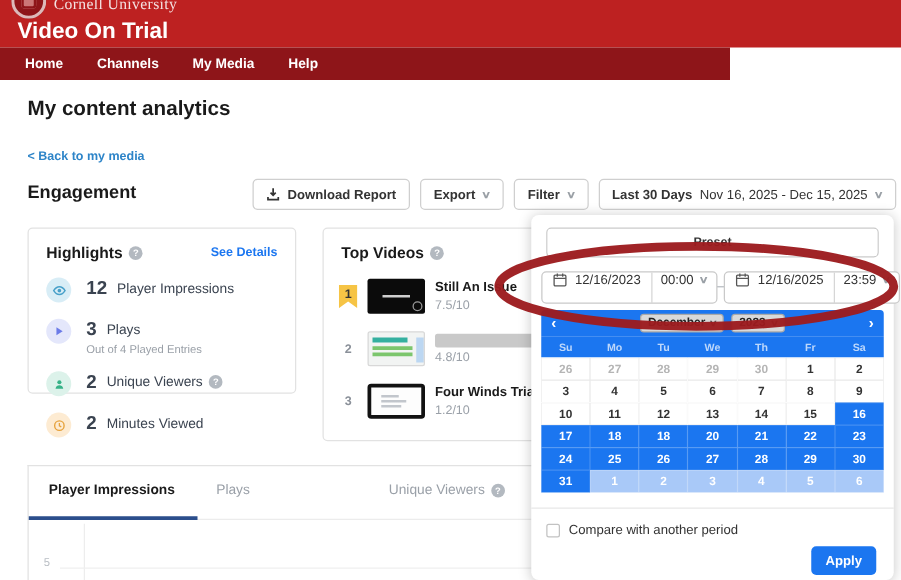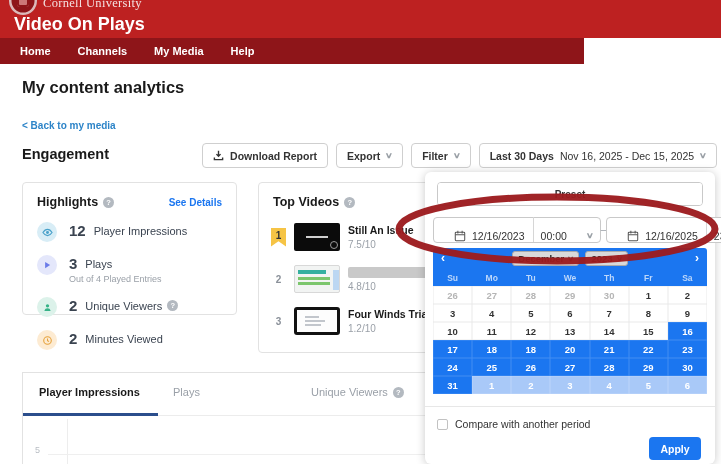--- a/index.html
+++ b/index.html
@@ -94,24 +94,24 @@
   .popup { position:absolute; left:425px; top:172px; width:290px; height:292px; background:#fff;
     border-radius:6px; box-shadow:0 1px 10px rgba(0,0,0,.22); z-index:5; }
   .dp-tabs { position:absolute; left:12px; right:12px; top:10px; height:24px; display:flex;
     border:1px solid #c9c9c9; border-radius:4px; overflow:hidden; }
   .dp-tab { flex:1; display:flex; align-items:center; justify-content:center; font-size:10px;
     font-weight:700; cursor:pointer; background:#fff; color:#333; }
   .dp-tab.sel { background:#1b76f0; color:#fff; }
   .dp-daterow { position:absolute; left:8px; right:8px; top:44px; height:27px;
     display:flex; align-items:center; justify-content:space-between; }
   .dt-group { height:26px; border:1px solid #c9c9c9; border-radius:4px; background:#fff;
-    display:flex; align-items:flex-end;padding-left:12px; }
+    display:flex; align-items:flex-start; }
   .dt-date { display:flex; align-items:center; gap:6px; padding:0 8px; font-size:10.5px; color:#333; }
   .dt-sep { width:1px; height:25px; background:#d6d6d6; }
-  .dt-time { display:flex; align-items:center; gap:20px; padding:0 7px; font-size:10.5px; color:#333; cursor:pointer; }
+  .dt-time { display:flex; align-items:center; gap:5px; padding:0 7px; font-size:10.5px; color:#333; cursor:pointer; }
   .dash { color:#9aa0a8; font-size:10px; }
   .cal-icon { width:12px; height:12px; stroke:#555; fill:none; stroke-width:1.2; }
 
   .cal { position:absolute; left:8px; right:8px; top:76px; }
   .cal-head { height:21px; background:#1b76f0; border-radius:3px 3px 0 0; display:flex;
     align-items:center; justify-content:center; gap:6px; position:relative; }
   .cal-nav { position:absolute; top:3px; color:#fff; font-size:12px; font-weight:700; cursor:pointer; line-height:14px; }
   .cal-prev { left:8px; } .cal-next { right:8px; }
   .mini-sel { height:15px; background:#d9d9d9; border:1px solid #a9a9a9; border-radius:3px;
     display:flex; align-items:center; gap:4px; padding:0 5px; font-size:9.5px; font-weight:700; color:#222; cursor:pointer; }
@@ -140,21 +140,21 @@
 </head>
 <body>
 
 <div class="stage">
 
   <div class="top-band">
     <div class="seal">
         <div class="seal-core"></div>
       </div>
     <div class="univ-name">Cornell University</div>
-    <div class="site-title">Video On Plays</div>
+    <div class="site-title">Video On Trial</div>
   </div>
   <div class="nav-band">
     <span class="nav-item">Home</span>
     <span class="nav-item">Channels</span>
     <span class="nav-item">My Media</span>
     <span class="nav-item">Help</span>
   </div>
 
   <div class="page-title">My content analytics</div>
   <div class="back-link">&lt; Back to my media</div>

